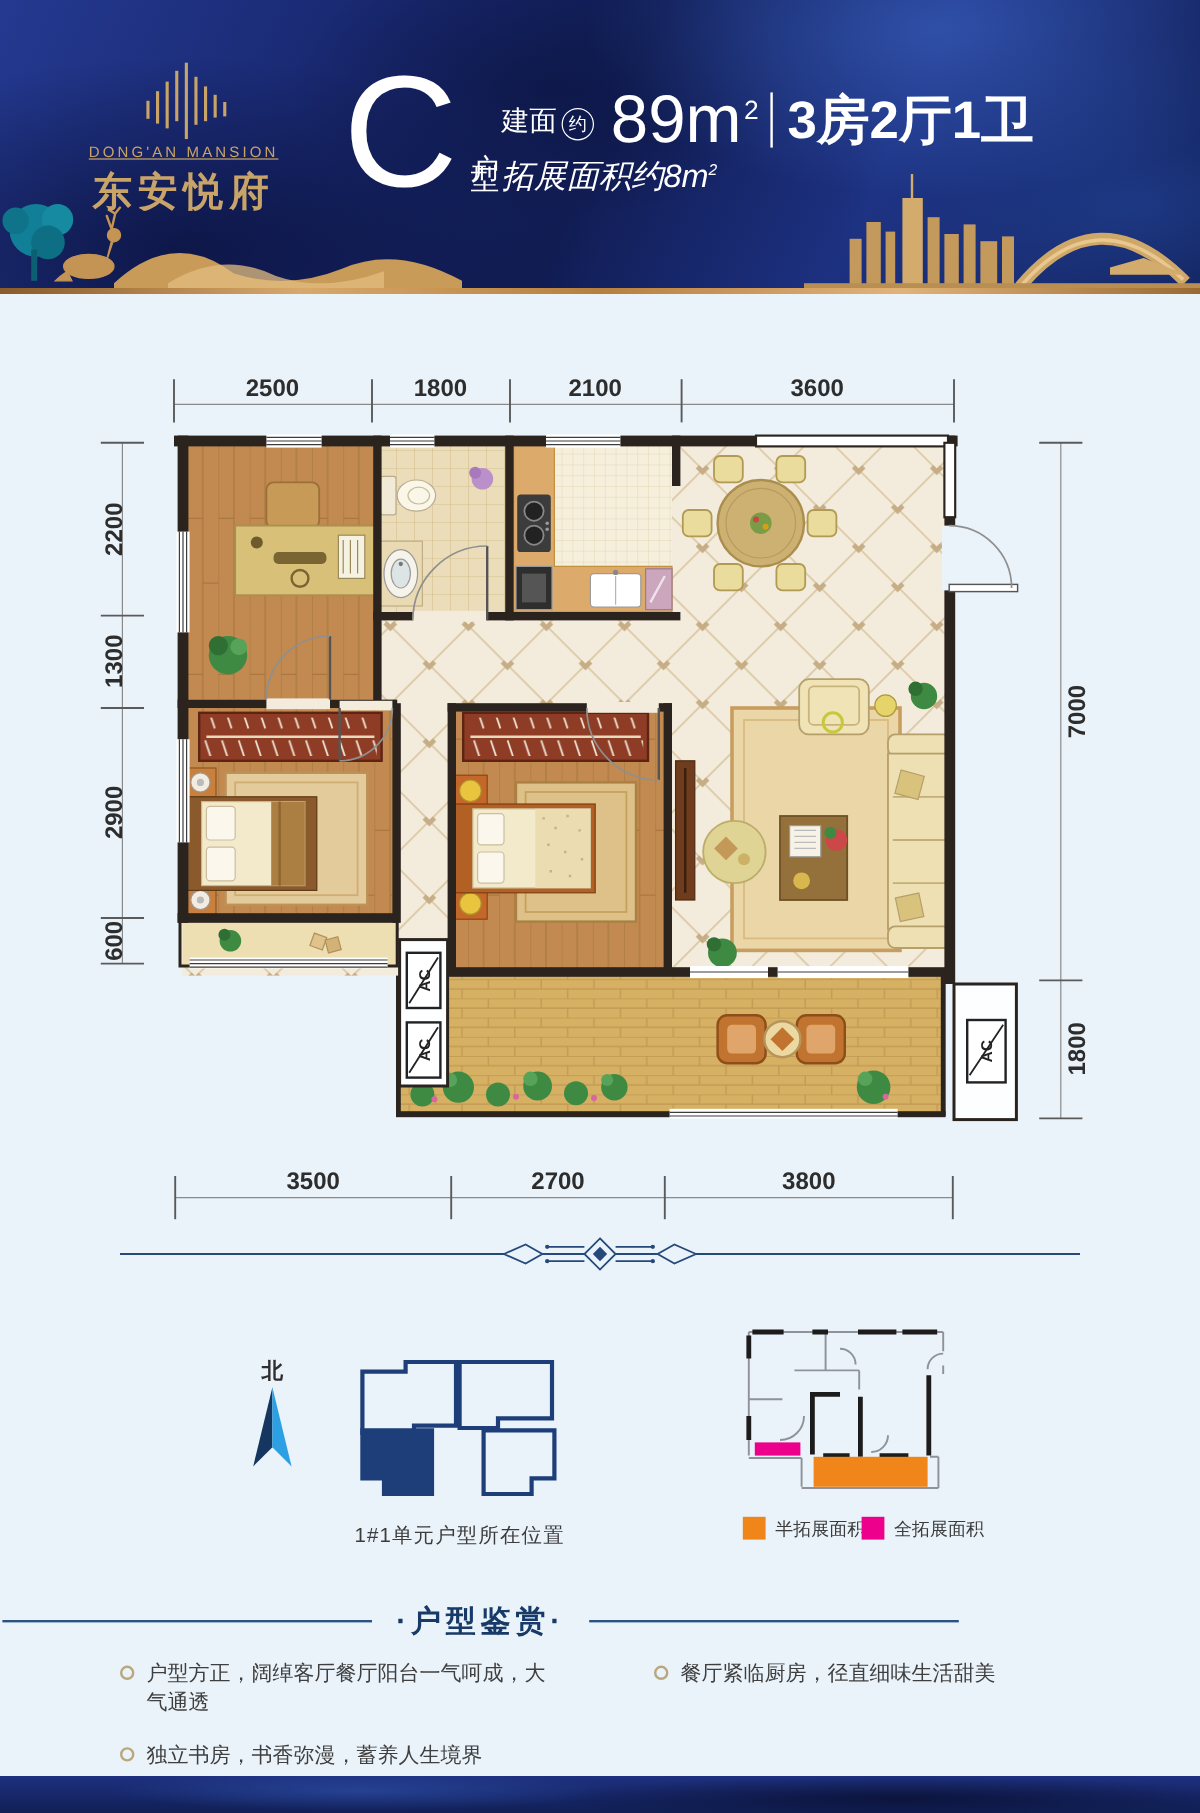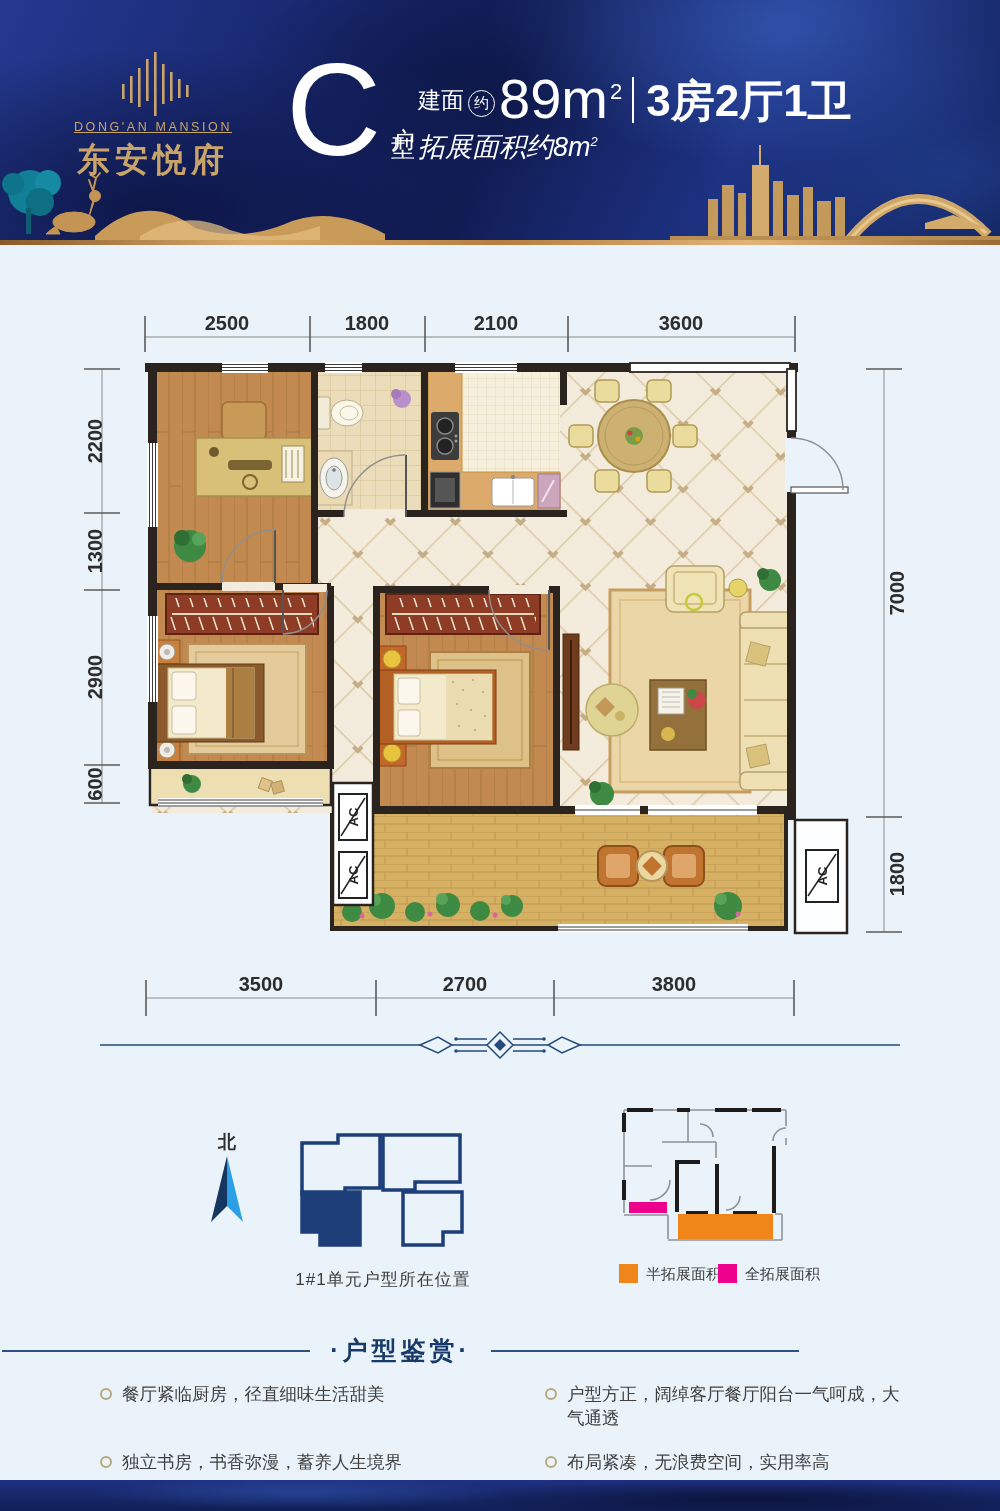--- a/index.html
+++ b/index.html
@@ -20,21 +20,21 @@
   .logo-cn{margin-top:4px;font-size:33px;font-weight:bold;letter-spacing:5px;
            font-family:"Liberation Serif","DejaVu Serif",serif;white-space:nowrap;}
   .unit-letter{position:absolute;left:286px;top:44px;color:#fff;font-size:132px;line-height:1;font-weight:400;}
   .unit-type{position:absolute;left:387px;top:108px;color:#fff;font-size:24px;letter-spacing:9px;
              writing-mode:vertical-rl;}
   .spec{position:absolute;left:418px;top:72px;color:#fff;}
   .spec-l1{display:flex;align-items:flex-end;white-space:nowrap;}
   .spec-area-label{font-size:23px;padding-bottom:9px;text-align:right;}
   .spec-approx{display:inline-flex;align-items:center;justify-content:center;width:25px;height:25px;
     border:1.6px solid #fff;border-radius:50%;font-size:15px;margin:0 4px 8px 4px;}
-  .spec-big{font-size:56px;line-height:.95;font-weight:500;}
+  .spec-big{font-size:56px;line-height:.95;font-weight:500;margin-left:10px;}
   .spec-sup{font-size:22px;line-height:1;transform:translateY(-22px);display:inline-block;margin-left:2px;}
   .spec-divider{display:inline-block;width:2px;height:46px;background:#fff;margin:0 12px 2px 10px;}
   .spec-rooms{font-size:44px;font-weight:700;line-height:1;padding-bottom:2px;}
   .spec-l2{margin-top:4px;font-size:27px;white-space:nowrap;font-style:italic;}
   .spec-sup2{font-size:13px;vertical-align:super;}
   
   .review-head{position:absolute;left:0;top:1334px;width:801px;display:flex;align-items:center;
                justify-content:center;gap:20px;}
   .review-head .line{width:308px;height:2px;background:#2c5380;}
   .review-title{margin:0;font-size:25px;font-weight:bold;color:#173a68;letter-spacing:4px;}
@@ -563,30 +563,26 @@
   </svg>
 
   <div class="review-head">
     <span class="line"></span>
     <h2 class="review-title">·户型鉴赏·</h2>
     <span class="line"></span>
   </div>
   <div class="review-cols">
     <div class="review-item">
       <span class="bullet"></span>
-      <span>餐厅紧临厨房，径直细味生活甜美</span>
+      <span>户型方正，阔绰客厅餐厅阳台一气呵成，大气通透</span>
     </div>
     <div class="review-item">
       <span class="bullet"></span>
-      <span>户型方正，阔绰客厅餐厅阳台一气呵成，大气通透</span>
+      <span>餐厅紧临厨房，径直细味生活甜美</span>
     </div>
     <div class="review-item">
       <span class="bullet"></span>
       <span>独立书房，书香弥漫，蓄养人生境界</span>
     </div>
-    <div class="review-item">
-      <span class="bullet"></span>
-      <span>布局紧凑，无浪费空间，实用率高</span>
-    </div>
   </div>
 
   <footer class="ftr"></footer>
 </div>
 
 </body></html>

